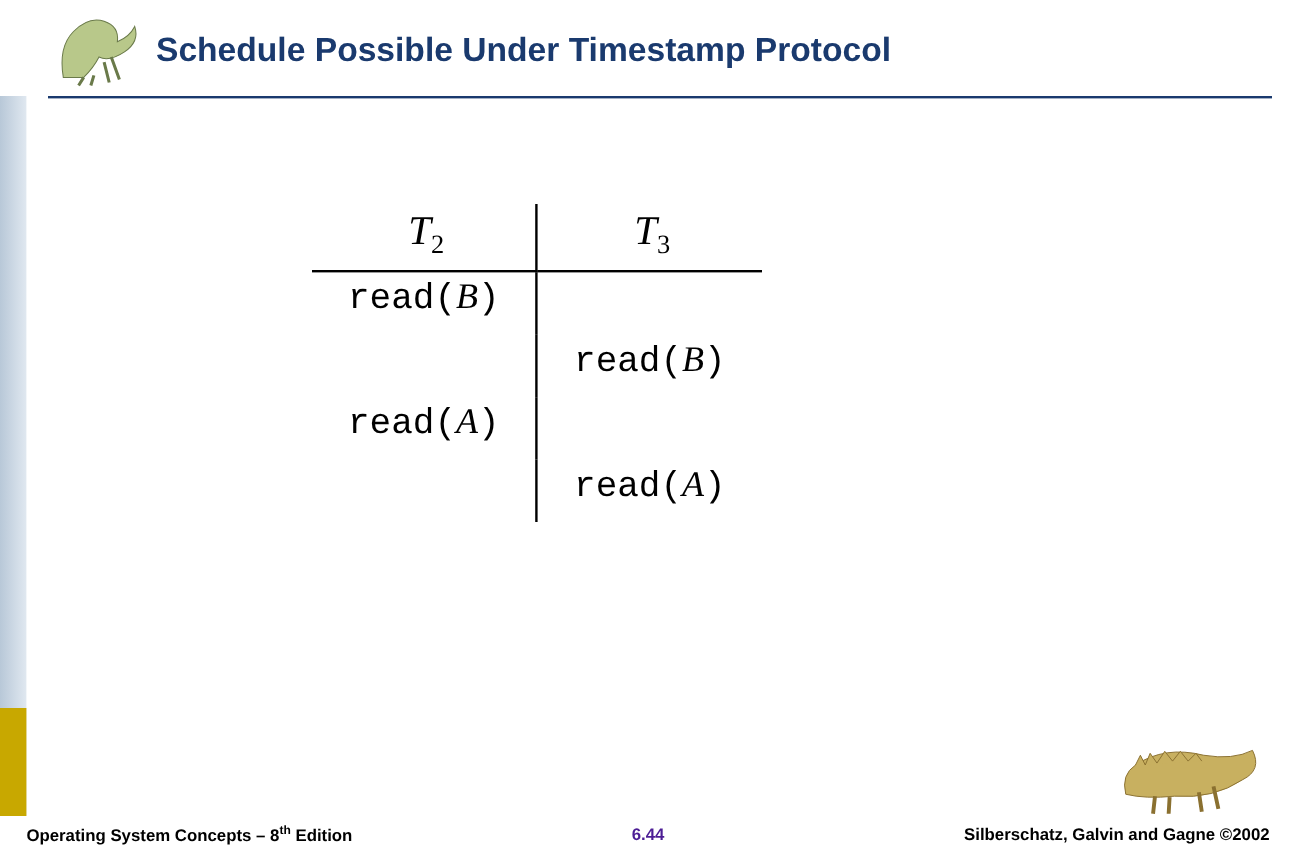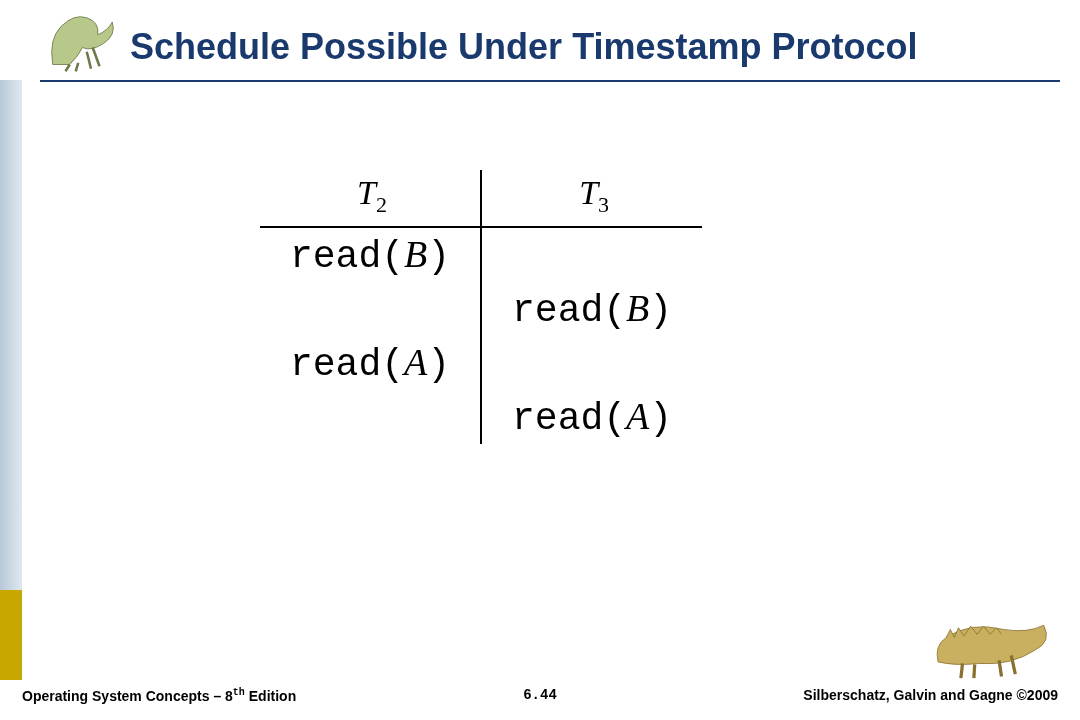--- a/index.html
+++ b/index.html
@@ -33,21 +33,21 @@
     top: 20px;
     left: 40px;
     right: 20px;
     height: 60px;
     border-bottom: 2px solid #1a3a6e;
   }
   .title-text {
     position: absolute;
     left: 90px;
     top: 6px;
-    font-size: 36px;
+    font-size: 28px;
     font-weight: bold;
     color: #1a3a6e;
     white-space: nowrap;
   }
   .dino-tl {
     position: absolute;
     left: 40px;
     top: 5px;
     width: 85px;
     height: 70px;
@@ -66,27 +66,26 @@
     bottom: 0;
     height: 34px;
     display: flex;
     align-items: center;
     justify-content: space-between;
     padding: 0 22px 8px 22px;
     font-size: 14px;
     font-weight: bold;
     color: #000;
   }
-  .footer .left sup { font-size: 10px; font-family: Liberation Mono, monospace; }
+  .footer .left sup { font-size: 10px; }
   .footer .center {
     position: absolute;
     left: 50%;
     transform: translateX(-50%);
-    color: #000000;
-    font-family: Liberation Mono, monospace;
+    color: #4c1d95;
   }
   .schedule {
     position: absolute;
     top: 170px;
     left: 260px;
     font-family: "Times New Roman", Times, serif;
     font-size: 34px;
     color: #000;
   }
   .schedule table {
@@ -95,21 +94,21 @@
   .schedule th {
     font-weight: normal;
     font-style: italic;
     text-align: center;
     padding: 4px 36px 8px 40px;
     border-bottom: 2px solid #000;
   }
   .schedule th.col-left { border-right: 2px solid #000; }
   .schedule td {
     font-family: "Courier New", Courier, monospace;
-    font-size: 38px;
+    font-size: 30px;
     padding: 4px 30px;
     vertical-align: top;
     height: 44px;
   }
   .schedule td.col-left { border-right: 2px solid #000; text-align: left; }
   .schedule td .arg { font-family: "Times New Roman", Times, serif; font-style: italic; }
   .sub { font-size: 22px; vertical-align: sub; font-style: normal; }
 </style>
 </head>
 <body>
@@ -167,14 +166,14 @@
     <path d="M20 40 L25 30 L30 40 L35 28 L42 38 L50 26 L58 36 L66 26 L74 36 L82 28 L88 36" fill="#c8b060" stroke="#8a7030" stroke-width="1"></path>
     <path d="M40 72 L38 90 M55 73 L54 90 M85 68 L88 88 M100 62 L105 85" stroke="#8a7030" stroke-width="4" fill="none"></path>
   </svg>
 </div>
 
 <div class="footer">
   <div class="left">
     <span>Operating System Concepts – 8</span><sup>th</sup><span> Edition</span>
   </div>
   <div class="center">6.44</div>
-  <div class="right">Silberschatz, Galvin and Gagne ©2009</div>
+  <div class="right">Silberschatz, Galvin and Gagne ©2002</div>
 </div>
 
 </body></html>

